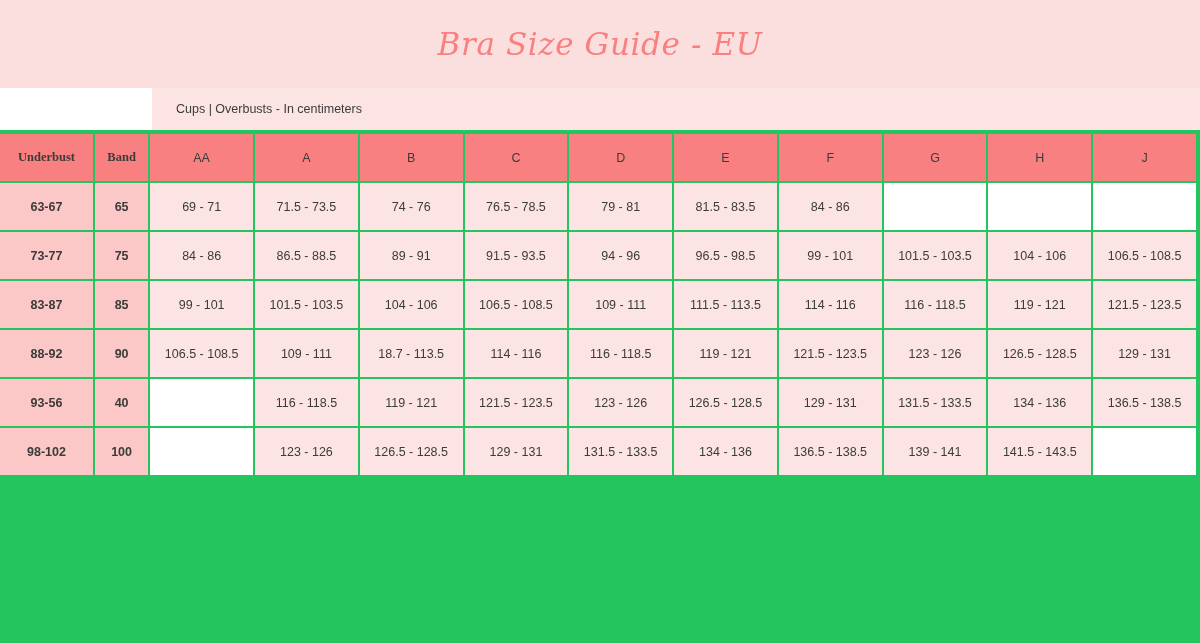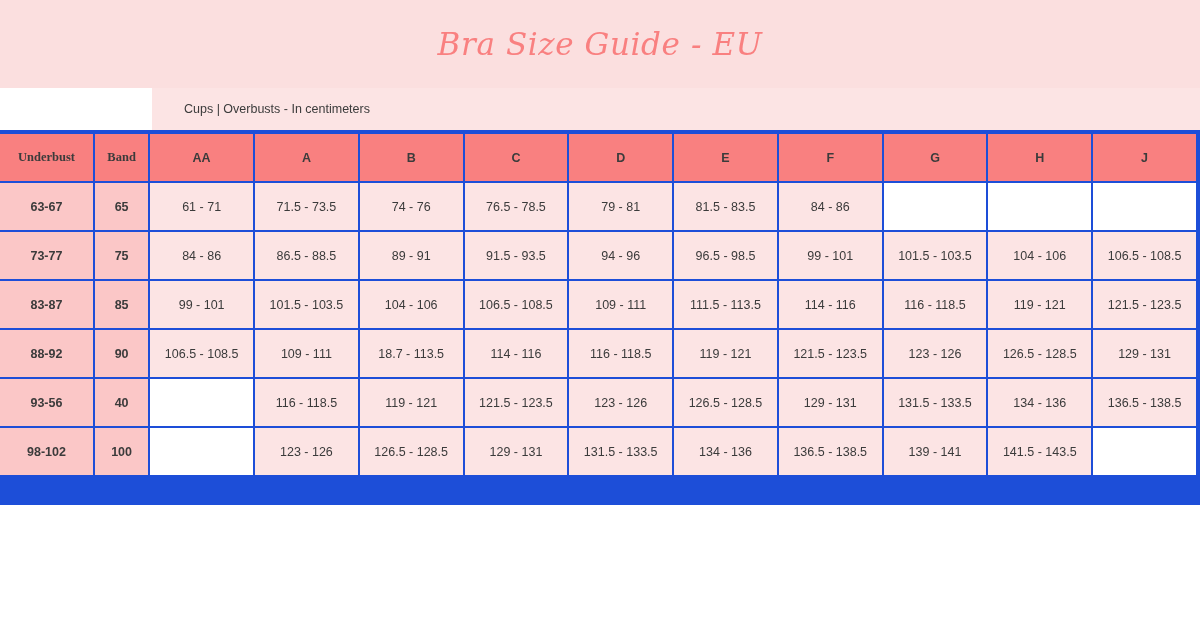--- a/index.html
+++ b/index.html
@@ -4,23 +4,23 @@
 <style>
   * { box-sizing: border-box; }
   html, body {
     margin: 0;
     padding: 0;
     background: #ffffff;
     font-family: "Liberation Sans", sans-serif;
   }
   .page {
     width: 1200px;
-    height: 505px;
+    height: 643px;
     position: relative;
-    background: #1d4ed8;
+    background: #22c55e;
     overflow: hidden;
   }
   .title-bar {
     height: 88px;
     background: #fbdfdf;
     display: flex;
     align-items: center;
     justify-content: center;
   }
   .title-bar .title {
@@ -37,21 +37,21 @@
   .subtitle-spacer {
     width: 152px;
     background: #ffffff;
     flex: 0 0 152px;
   }
   .subtitle-cell {
     flex: 1 1 auto;
     background: #fce4e4;
     display: flex;
     align-items: center;
-    padding-left: 32px;
+    padding-left: 24px;
     font-size: 12.5px;
     color: #3b3b3b;
   }
   table.size-table {
     border-collapse: separate;
     border-spacing: 2px;
     width: 1200px;
     margin-top: 2px;
     margin-left: -2px;
   }
@@ -68,21 +68,21 @@
   th.hdr-underbust, th.hdr-band {
     background: #f98080;
     color: #2e2e2e;
     font-weight: bold;
     font-size: 12.5px;
     font-family: Liberation Serif, serif;
   }
   th.hdr-cup {
     background: #f98080;
     color: #2e2e2e;
-    font-weight: bold;
+    font-weight: normal;
     font-size: 13px;
   }
   td.underbust {
     background: #fbc7c7;
     font-weight: bold;
     color: #2e2e2e;
   }
   td.band {
     background: #fbc7c7;
     font-weight: bold;
@@ -140,21 +140,21 @@
         <th class="hdr-cup">F</th>
         <th class="hdr-cup">G</th>
         <th class="hdr-cup">H</th>
         <th class="hdr-cup">J</th>
       </tr>
     </thead>
     <tbody>
       <tr>
         <td class="underbust">63-67</td>
         <td class="band">65</td>
-        <td class="val">61 - 71</td>
+        <td class="val">69 - 71</td>
         <td class="val">71.5 - 73.5</td>
         <td class="val">74 - 76</td>
         <td class="val">76.5 - 78.5</td>
         <td class="val">79 - 81</td>
         <td class="val">81.5 - 83.5</td>
         <td class="val">84 - 86</td>
         <td class="empty"></td>
         <td class="empty"></td>
         <td class="empty"></td>
       </tr>

